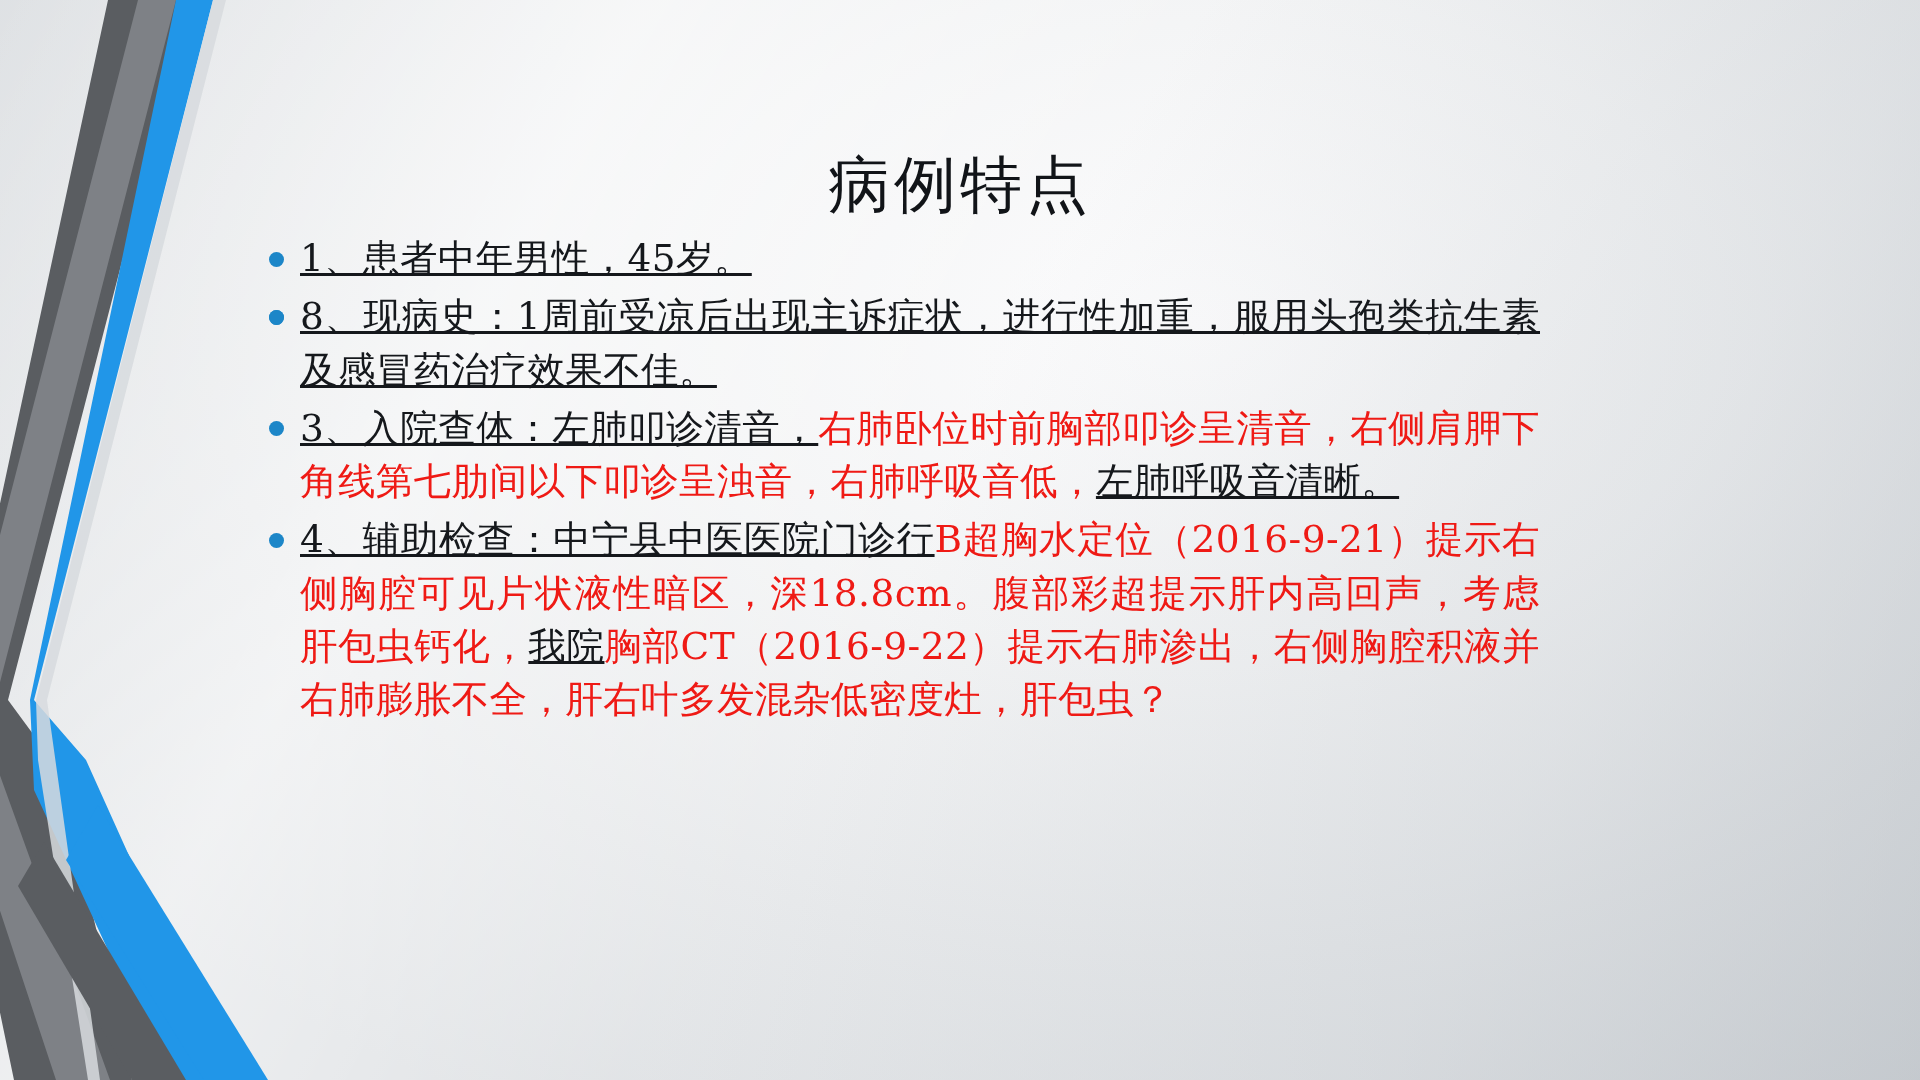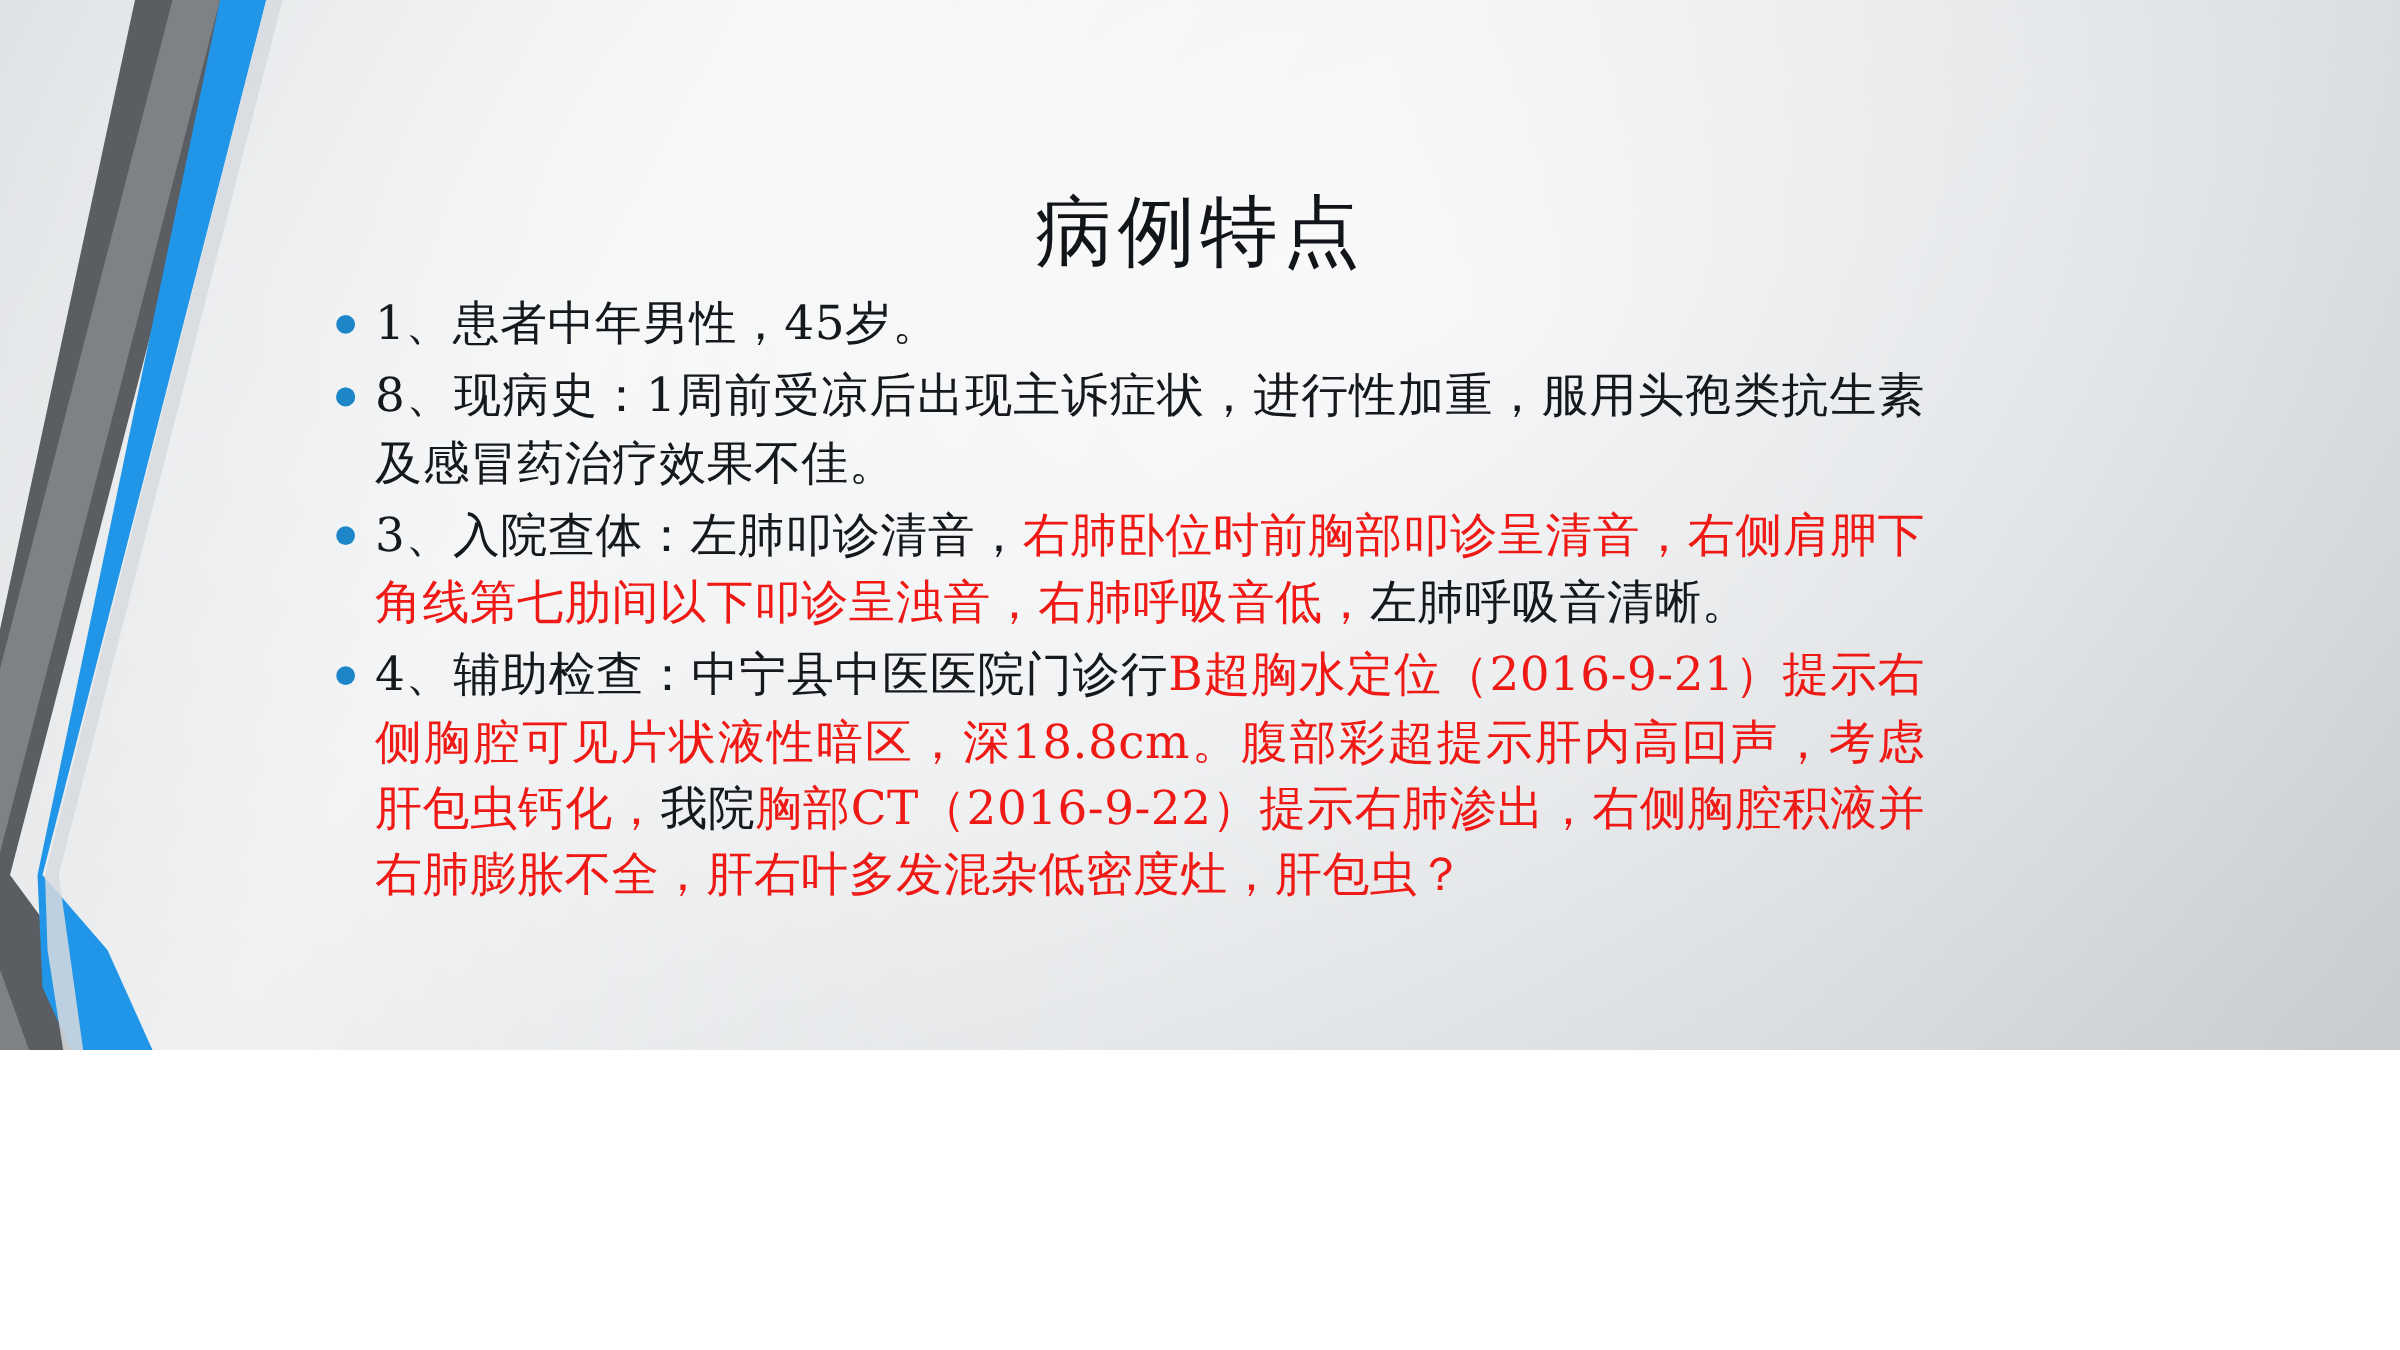--- a/index.html
+++ b/index.html
@@ -11,21 +11,21 @@
     width: 1920px;
     height: 1080px;
     overflow: hidden;
     font-family: "DejaVu Serif", "Liberation Serif", serif;
   }
 
   
   #slide {
     position: relative;
     width: 1920px;
-    height: 840px;
+    height: 1080px;
     background:
       radial-gradient(ellipse 1400px 900px at 62% 30%, #fbfbfc 0%, #f2f3f4 38%, #e6e8ea 70%, #dcdfe2 100%);
     overflow: hidden;
   }
   
   #slide::after {
     content: "";
     position: absolute;
     inset: 0;
     background: linear-gradient(118deg,
@@ -88,21 +88,21 @@
     position: absolute;
     left: 14px;
     top: 0.52em;
     width: 15px;
     height: 15px;
     border-radius: 50%;
     background: #1c86c8;
   }
   .bullet .txt { display: inline; }
   .red { color: #ef1a15; }
-  .blk { color: #15181c; }
+  .blk { color: #15181c; text-decoration: underline; }
 </style>
 </head>
 <body>
 
 <div id="slide">
 
   <svg class="deco" viewBox="0 0 430 1080" preserveAspectRatio="none">
 
     <polygon points="108,0 190,0 8,700 58,768 132,1080 14,1080 -40,820 -40,690" fill="#5a5d61"></polygon>
 

